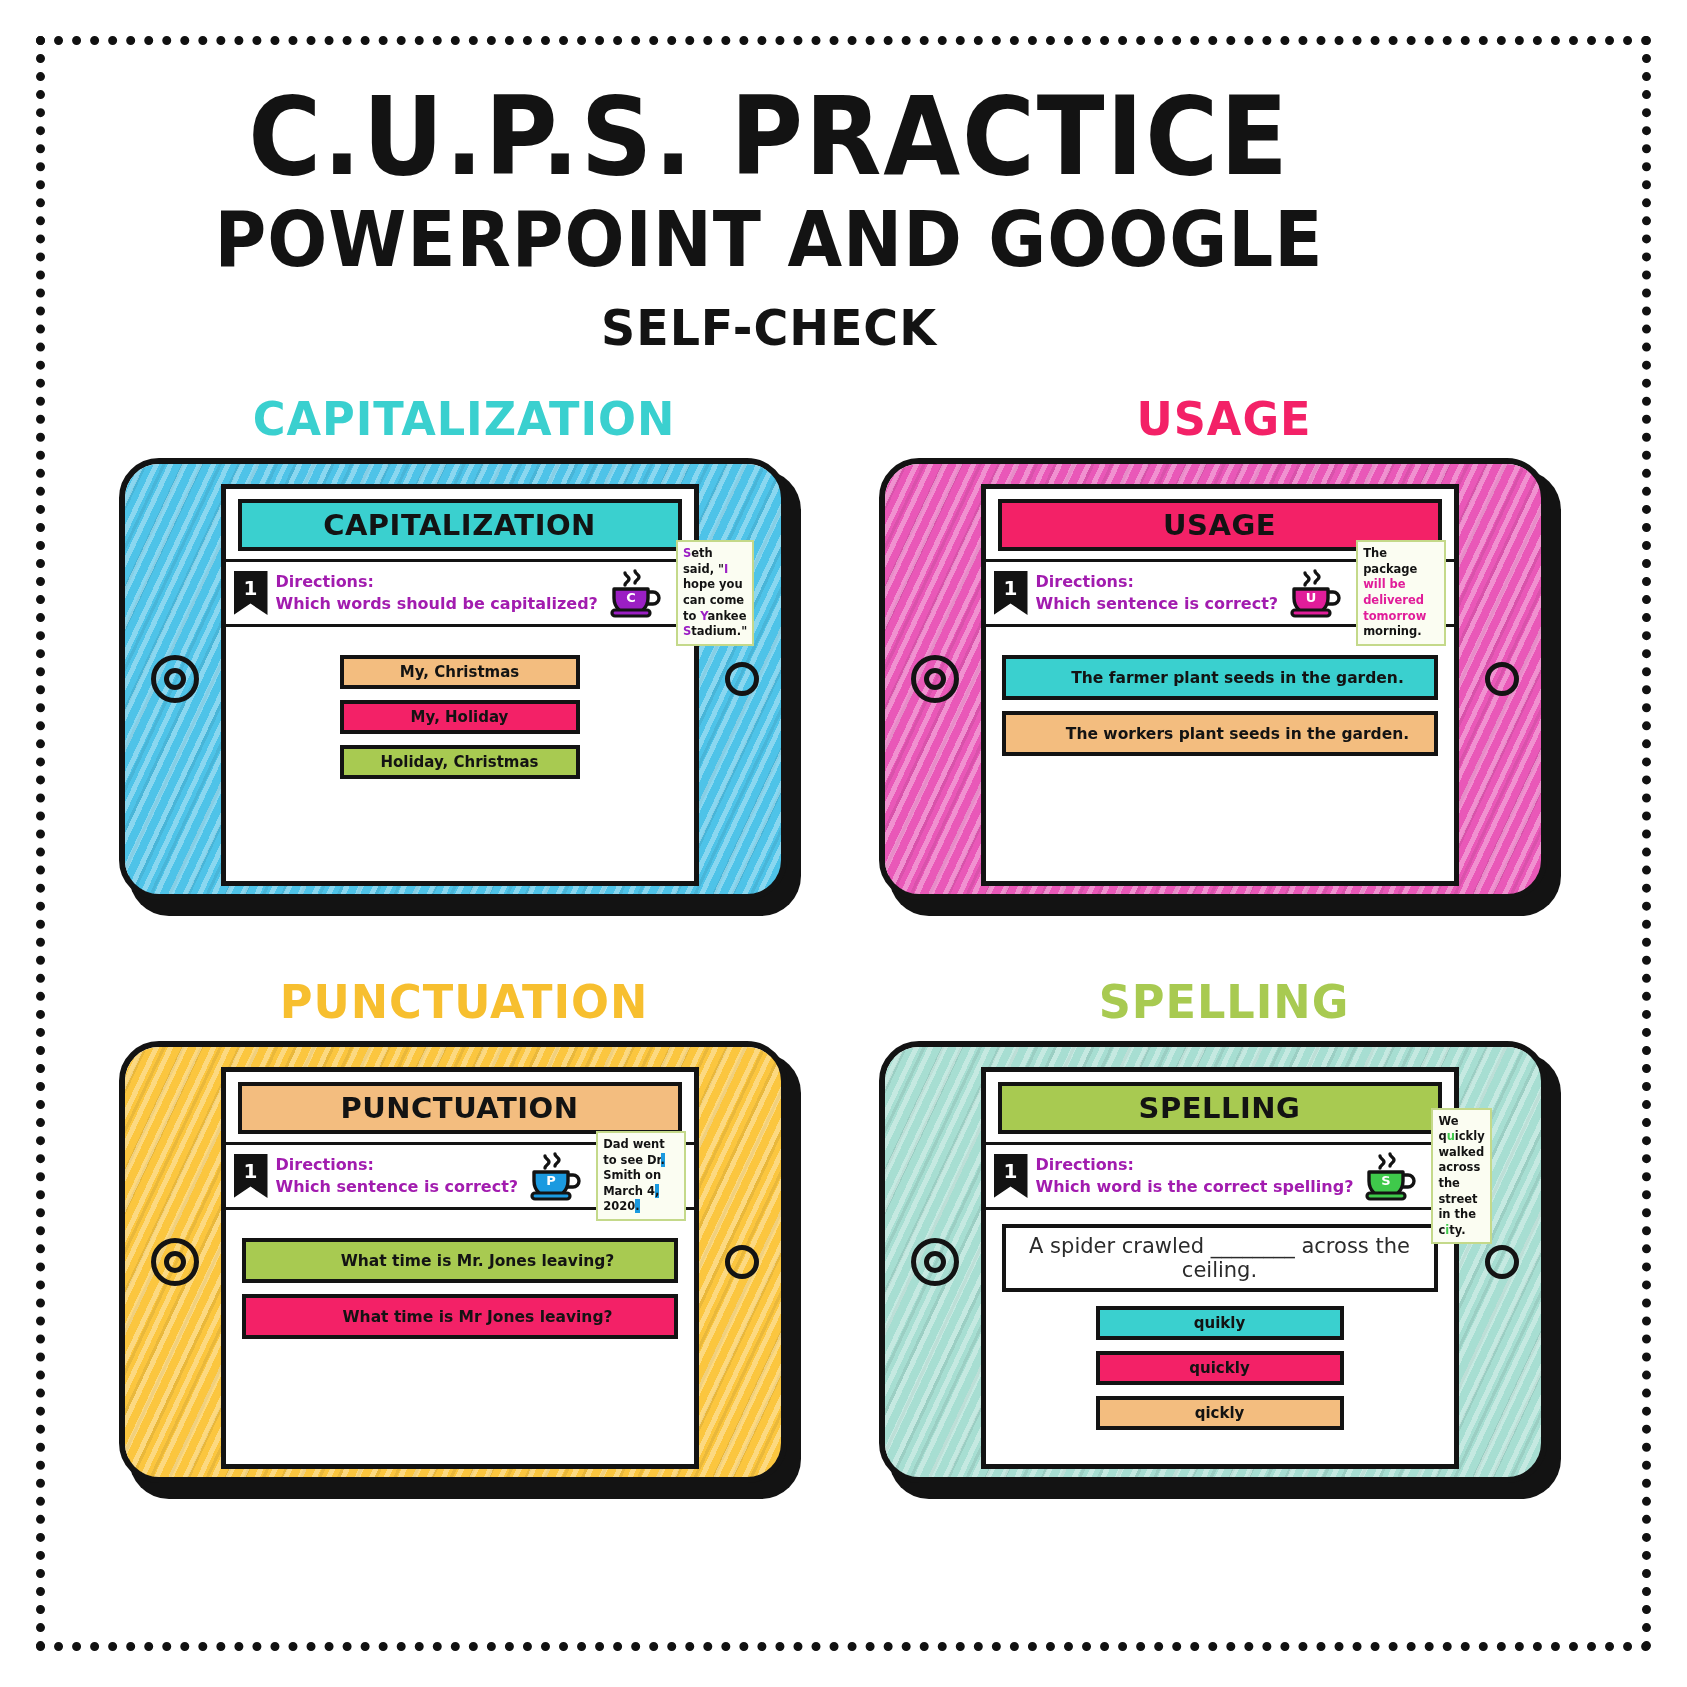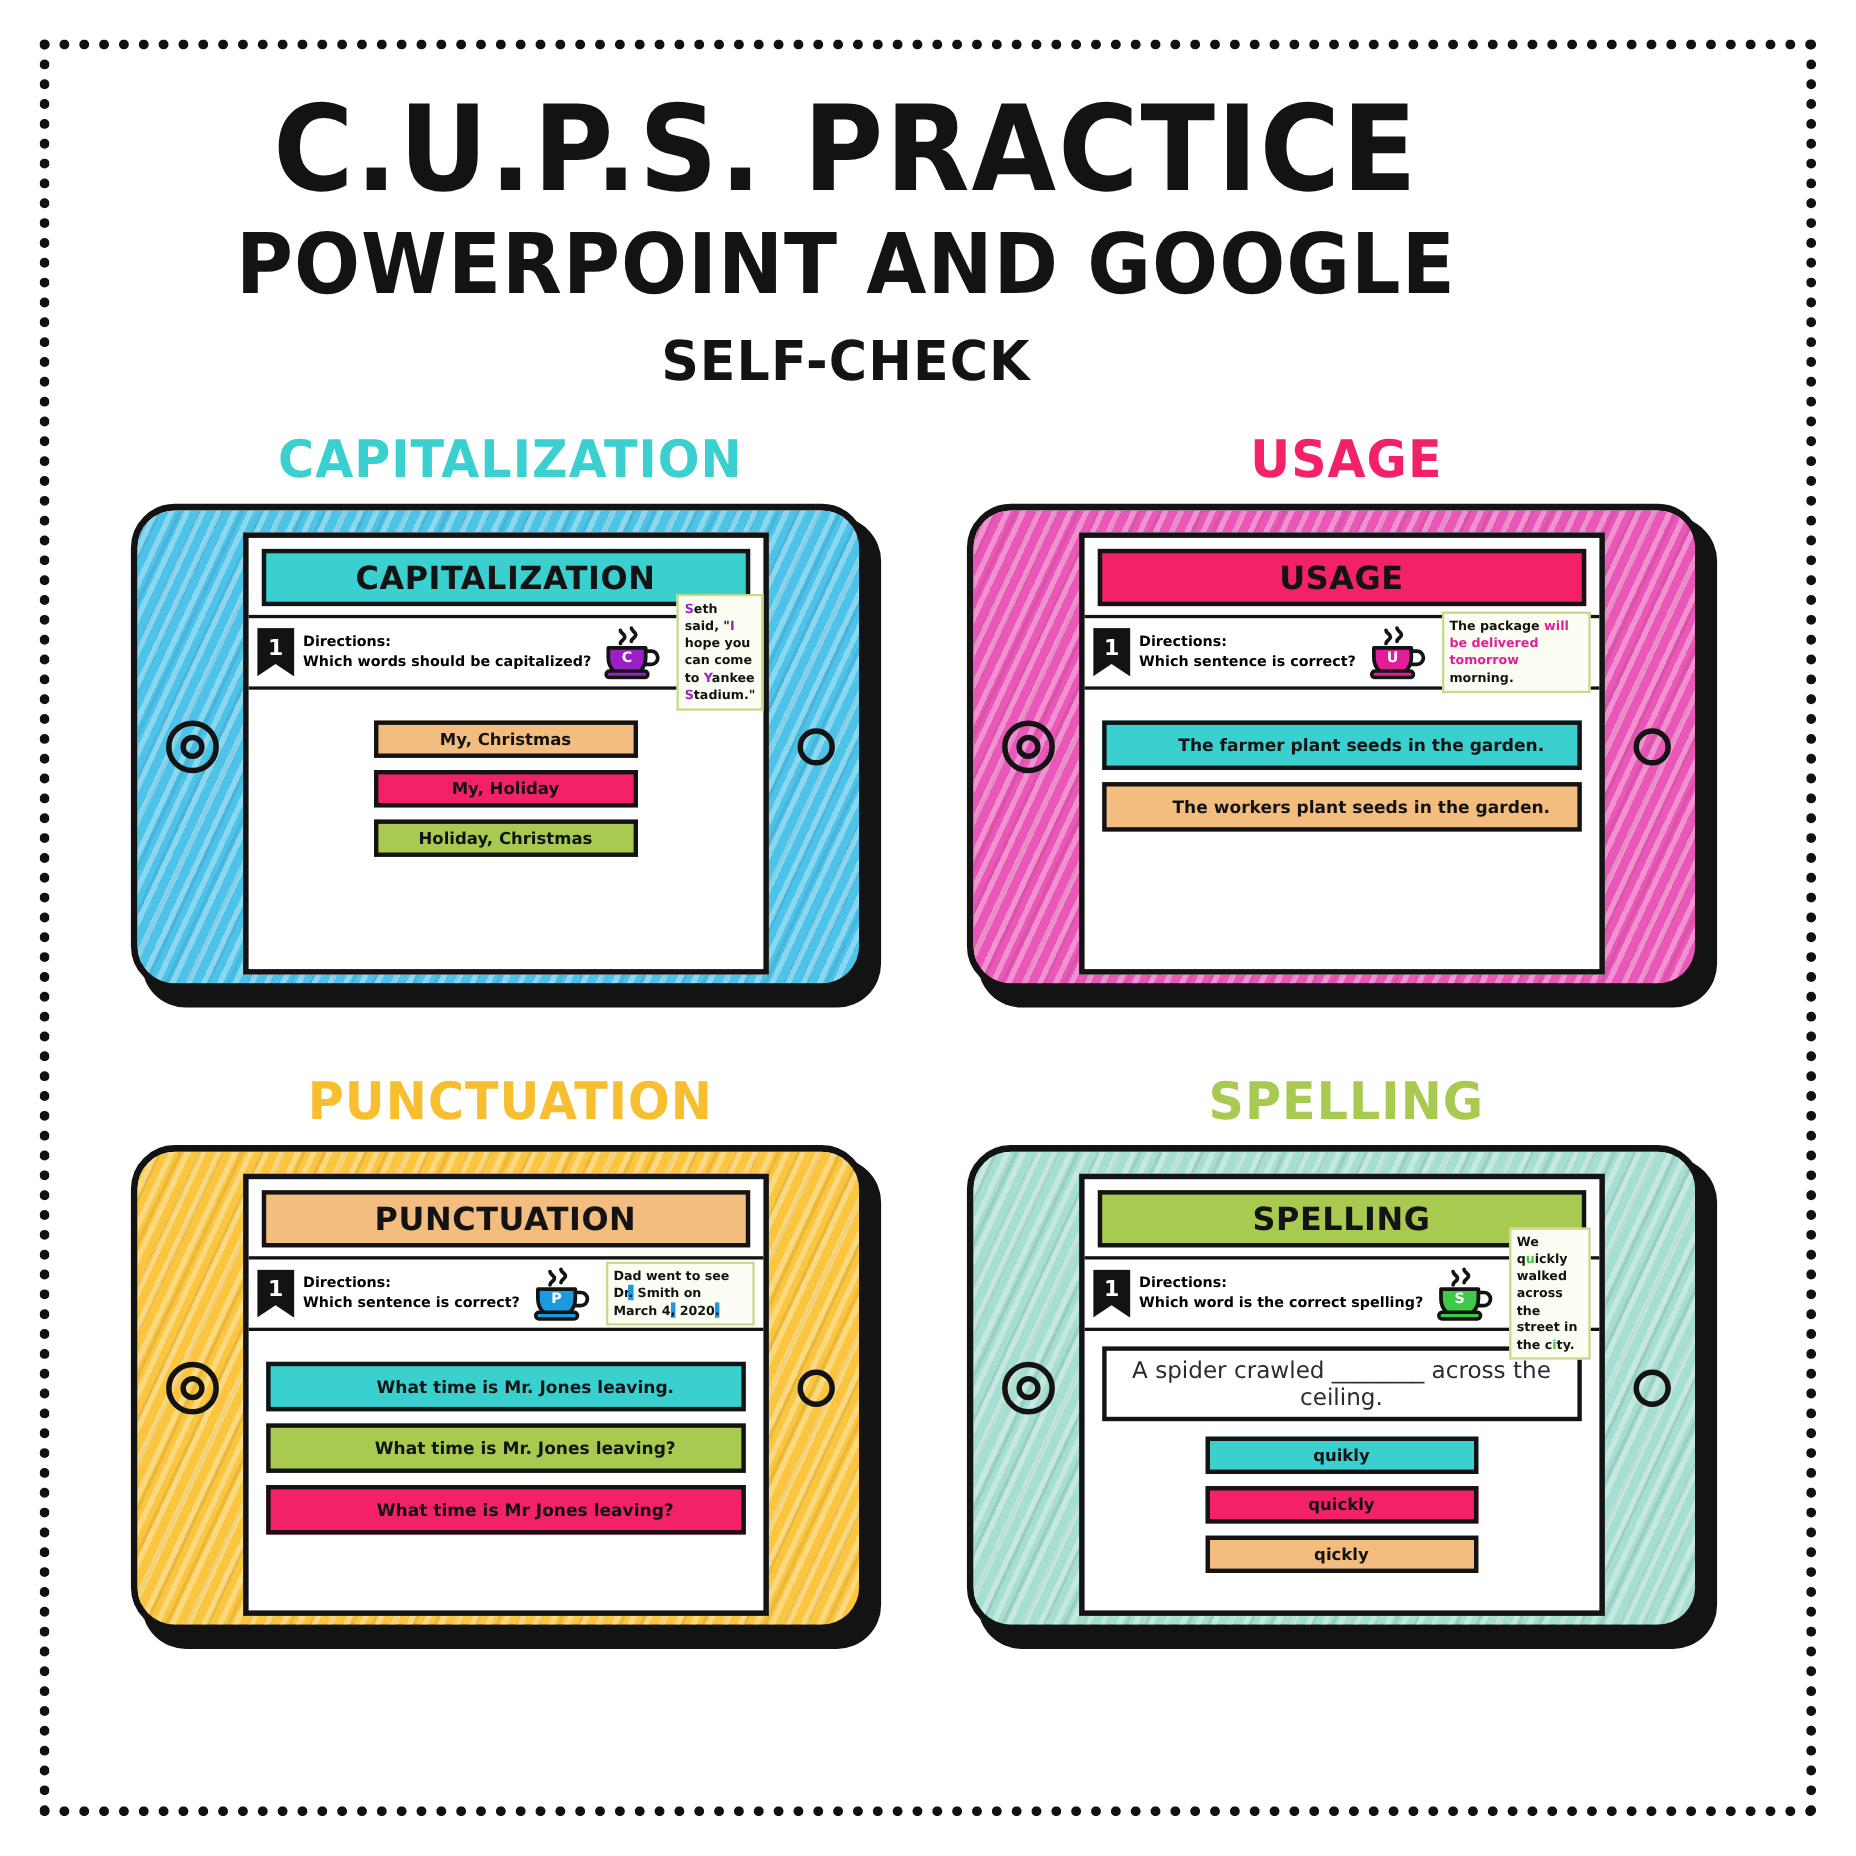--- a/index.html
+++ b/index.html
@@ -103,21 +103,21 @@
   .flag{
     width:34px;height:44px;background:#131313;color:#fff;
     display:flex;align-items:flex-start;justify-content:center;
     font-family:"DejaVu Sans", sans-serif;font-weight:700;font-size:20px;
     padding-top:5px;box-sizing:border-box;
     clip-path:polygon(0 0,100% 0,100% 100%,50% 74%,0 100%);
     flex:0 0 auto;
   }
   .dir-text{
     font-family:"DejaVu Sans", sans-serif;font-weight:700;
-    font-size:13px;line-height:1.35;color:#000000;flex:0 0 auto;
+    font-size:16px;line-height:1.35;color:#a21caf;flex:0 0 auto;
   }
   .cup{position:relative;width:56px;height:50px;flex:0 0 auto;margin-left:2px;}
   .cup svg{display:block;}
   .example{
     flex:1 1 auto;margin-left:4px;
     border:2px solid #c4d98a;background:#fbfdf2;
     font-family:"DejaVu Sans", sans-serif;font-weight:700;
     font-size:11.5px;line-height:1.35;color:#131313;
     padding:4px 5px;box-sizing:border-box;align-self:center;
   }
@@ -268,21 +268,20 @@
                       <path d="M6 21 h34 v9 a17 17 0 0 1 -34 0 z" fill="#1b9ae0" stroke="#131313" stroke-width="3.4" stroke-linejoin="round"></path>
                       <path d="M40 24 h5 a6 6 0 0 1 0 12 h-5" fill="none" stroke="#131313" stroke-width="3.4"></path>
                       <rect x="4" y="42" width="38" height="6" rx="3" fill="#1b9ae0" stroke="#131313" stroke-width="3.2"></rect>
                       <text x="23" y="34" text-anchor="middle" font-family="DejaVu Sans, sans-serif" font-size="13" font-weight="700" fill="#ffffff">P</text>
                     </svg>
                   </div>
                   <div class="example">Dad went to see Dr<span style="background:#1b9ae0">.</span> Smith on March 4<span style="background:#1b9ae0">,</span> 2020<span style="background:#1b9ae0">.</span></div>
                 </div>
                 <div class="screen-body">
                   <div class="choices full">
-                    <div class="choice wide" style="background:#3ad0cf">What time is Mr. Jones leaving.</div>
                     <div class="choice wide" style="background:#a8ca51">What time is Mr. Jones leaving?</div>
                     <div class="choice wide" style="background:#f32167">What time is Mr Jones leaving?</div>
                   </div>
                   <div class="spacer"></div>
                 </div>
               </div>
             </div>
           </div>
         </div>
         <div class="cell">

